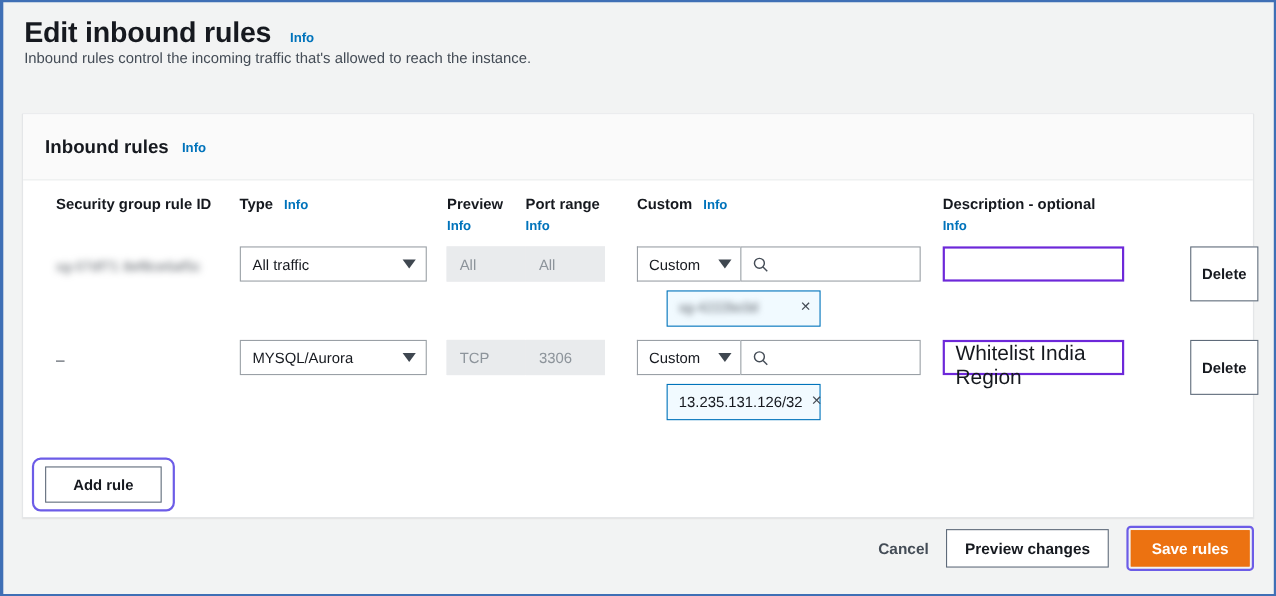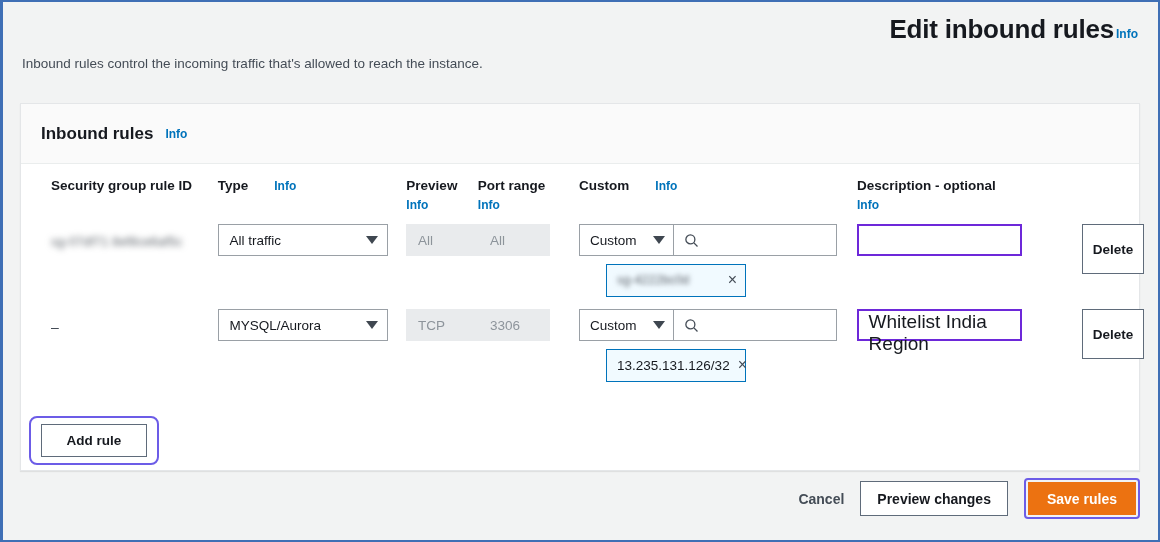--- a/index.html
+++ b/index.html
@@ -21,24 +21,24 @@
     border-bottom:2px solid #3f6fb5;
     pointer-events:none;
   }
   .page{
     position:absolute; inset:0;
     padding:0;
   }
 
   
   .pg-head{ padding:14px 22px 0 22px; }
-  .pg-title-row{ display:flex; align-items:baseline; gap:2px;justify-content:flex-end; }
+  .pg-title-row{ display:flex; align-items:baseline; gap:17px; }
   .pg-title{ font-size:26px; font-weight:700; letter-spacing:-0.2px; color:#16191f; }
   .info-link{ color:#0073bb; font-size:12px; font-weight:700; cursor:pointer; }
-  .pg-sub{ margin-top:11px; font-size:13.5px; color:#444c56; }
+  .pg-sub{ font-size:13.5px; color:#444c56; }
 
   
   .card{
     position:absolute; left:20px; top:103px; width:1120px; height:368px;
     background:#ffffff;
     border:1px solid #e4e6e8;
     box-shadow:0 1px 1px rgba(0,0,0,.08);
   }
   .card-head{
     height:60px; display:flex; align-items:center; gap:12px;
@@ -46,21 +46,21 @@
     background:#fafafa;
   }
   .card-title{ font-size:17px; font-weight:700; color:#16191f; }
 
   
   .tbl{ width:100%; padding:0 18px; }
   .thead{
     display:flex; align-items:flex-start;
     padding-top:14px; font-size:13.5px; font-weight:700; color:#16191f;
   }
-  .th-inline{ display:flex; gap:26px; align-items:baseline; }
+  .th-inline{ display:flex; gap:10px; align-items:baseline; }
   .th-stack{ display:flex; flex-direction:column; align-items:flex-start; }
   .th-stack .info-link{ margin-top:5px; margin-left:0; }
 
   .col-id     { width:180px; padding-left:12px;}
   .col-type   { width:190px; }
   .col-proto  { width:72px;  }
   .col-port   { width:102px; }
   .col-source { width:280px; }
   .col-desc   { width:186px; }
   .col-del    { width:80px;  }

